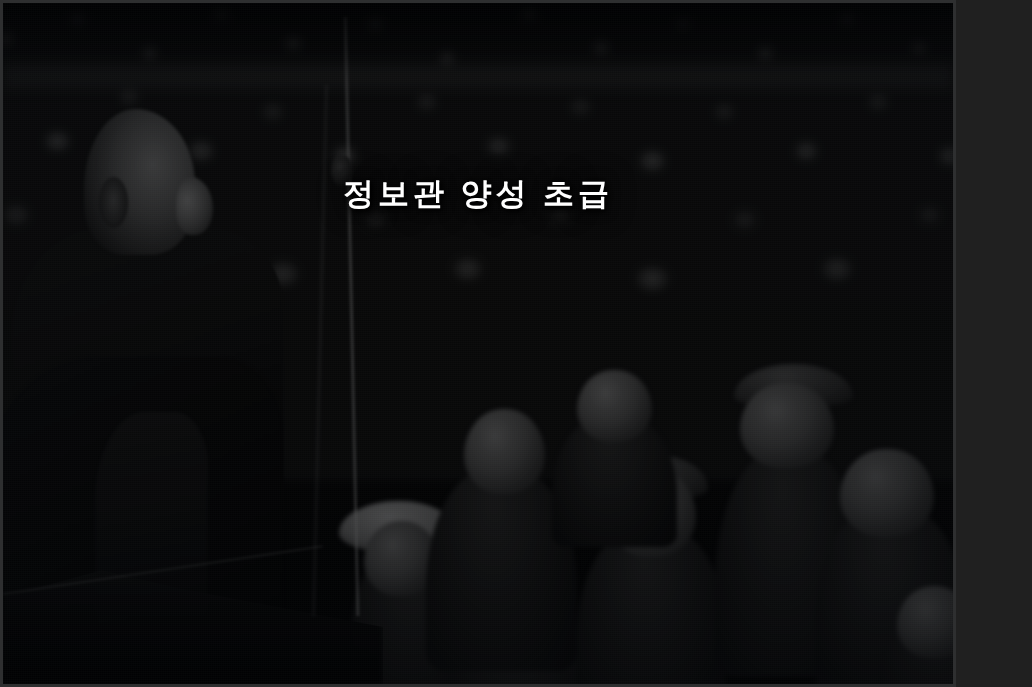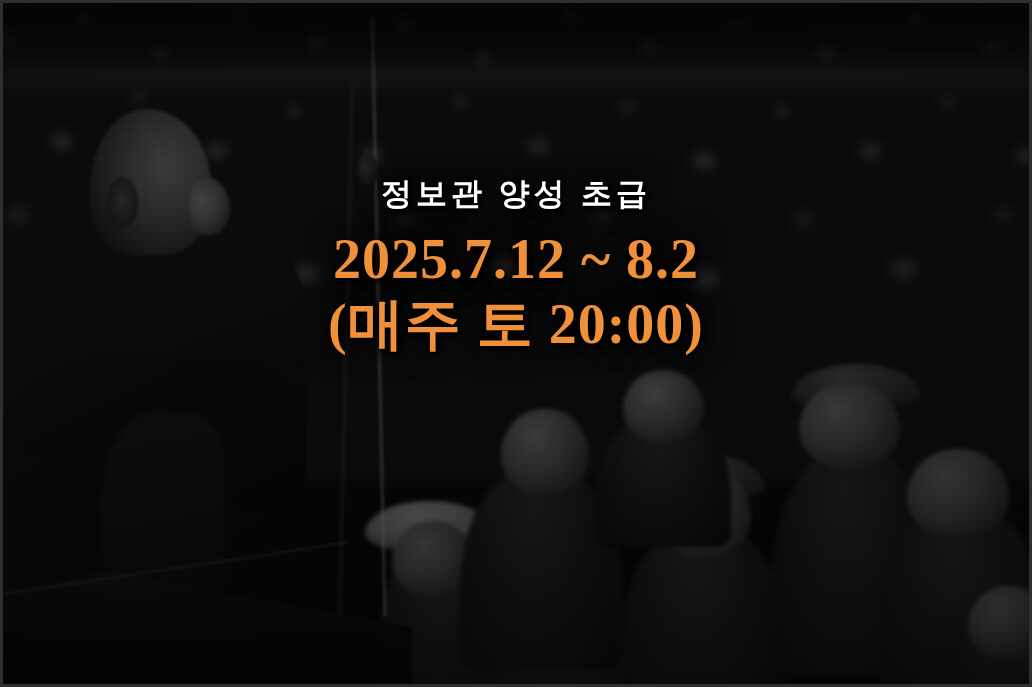--- a/index.html
+++ b/index.html
@@ -3,21 +3,21 @@
 <meta charset="utf-8">
 <title>Poster</title>
 <style>
   html, body {
     margin: 0;
     padding: 0;
     background: #202020;
   }
   #poster {
     position: relative;
-    width: 1032px;
+    width: 956px;
     height: 687px;
     overflow: hidden;
     background: #0a0a0a;
     font-family: "Liberation Sans", "DejaVu Sans", sans-serif;
     box-sizing: border-box;
     border: 3px solid #2e2f30;
   }
 
   
   .photo {
@@ -362,19 +362,15 @@
   </div>
 
   <div class="tint"></div>
   <div class="darken"></div>
   <div class="grain"></div>
 
   <div class="overlay">
     <div class="subtitle">정보관 양성 초급</div>
 
 
-    <div class="dates">
-      <span>2025.7.12 ~ 8.2</span>
-      <span class="line2">(매주 토 20:00)</span>
-    </div>
   </div>
 
 </div>
 
 </body></html>

